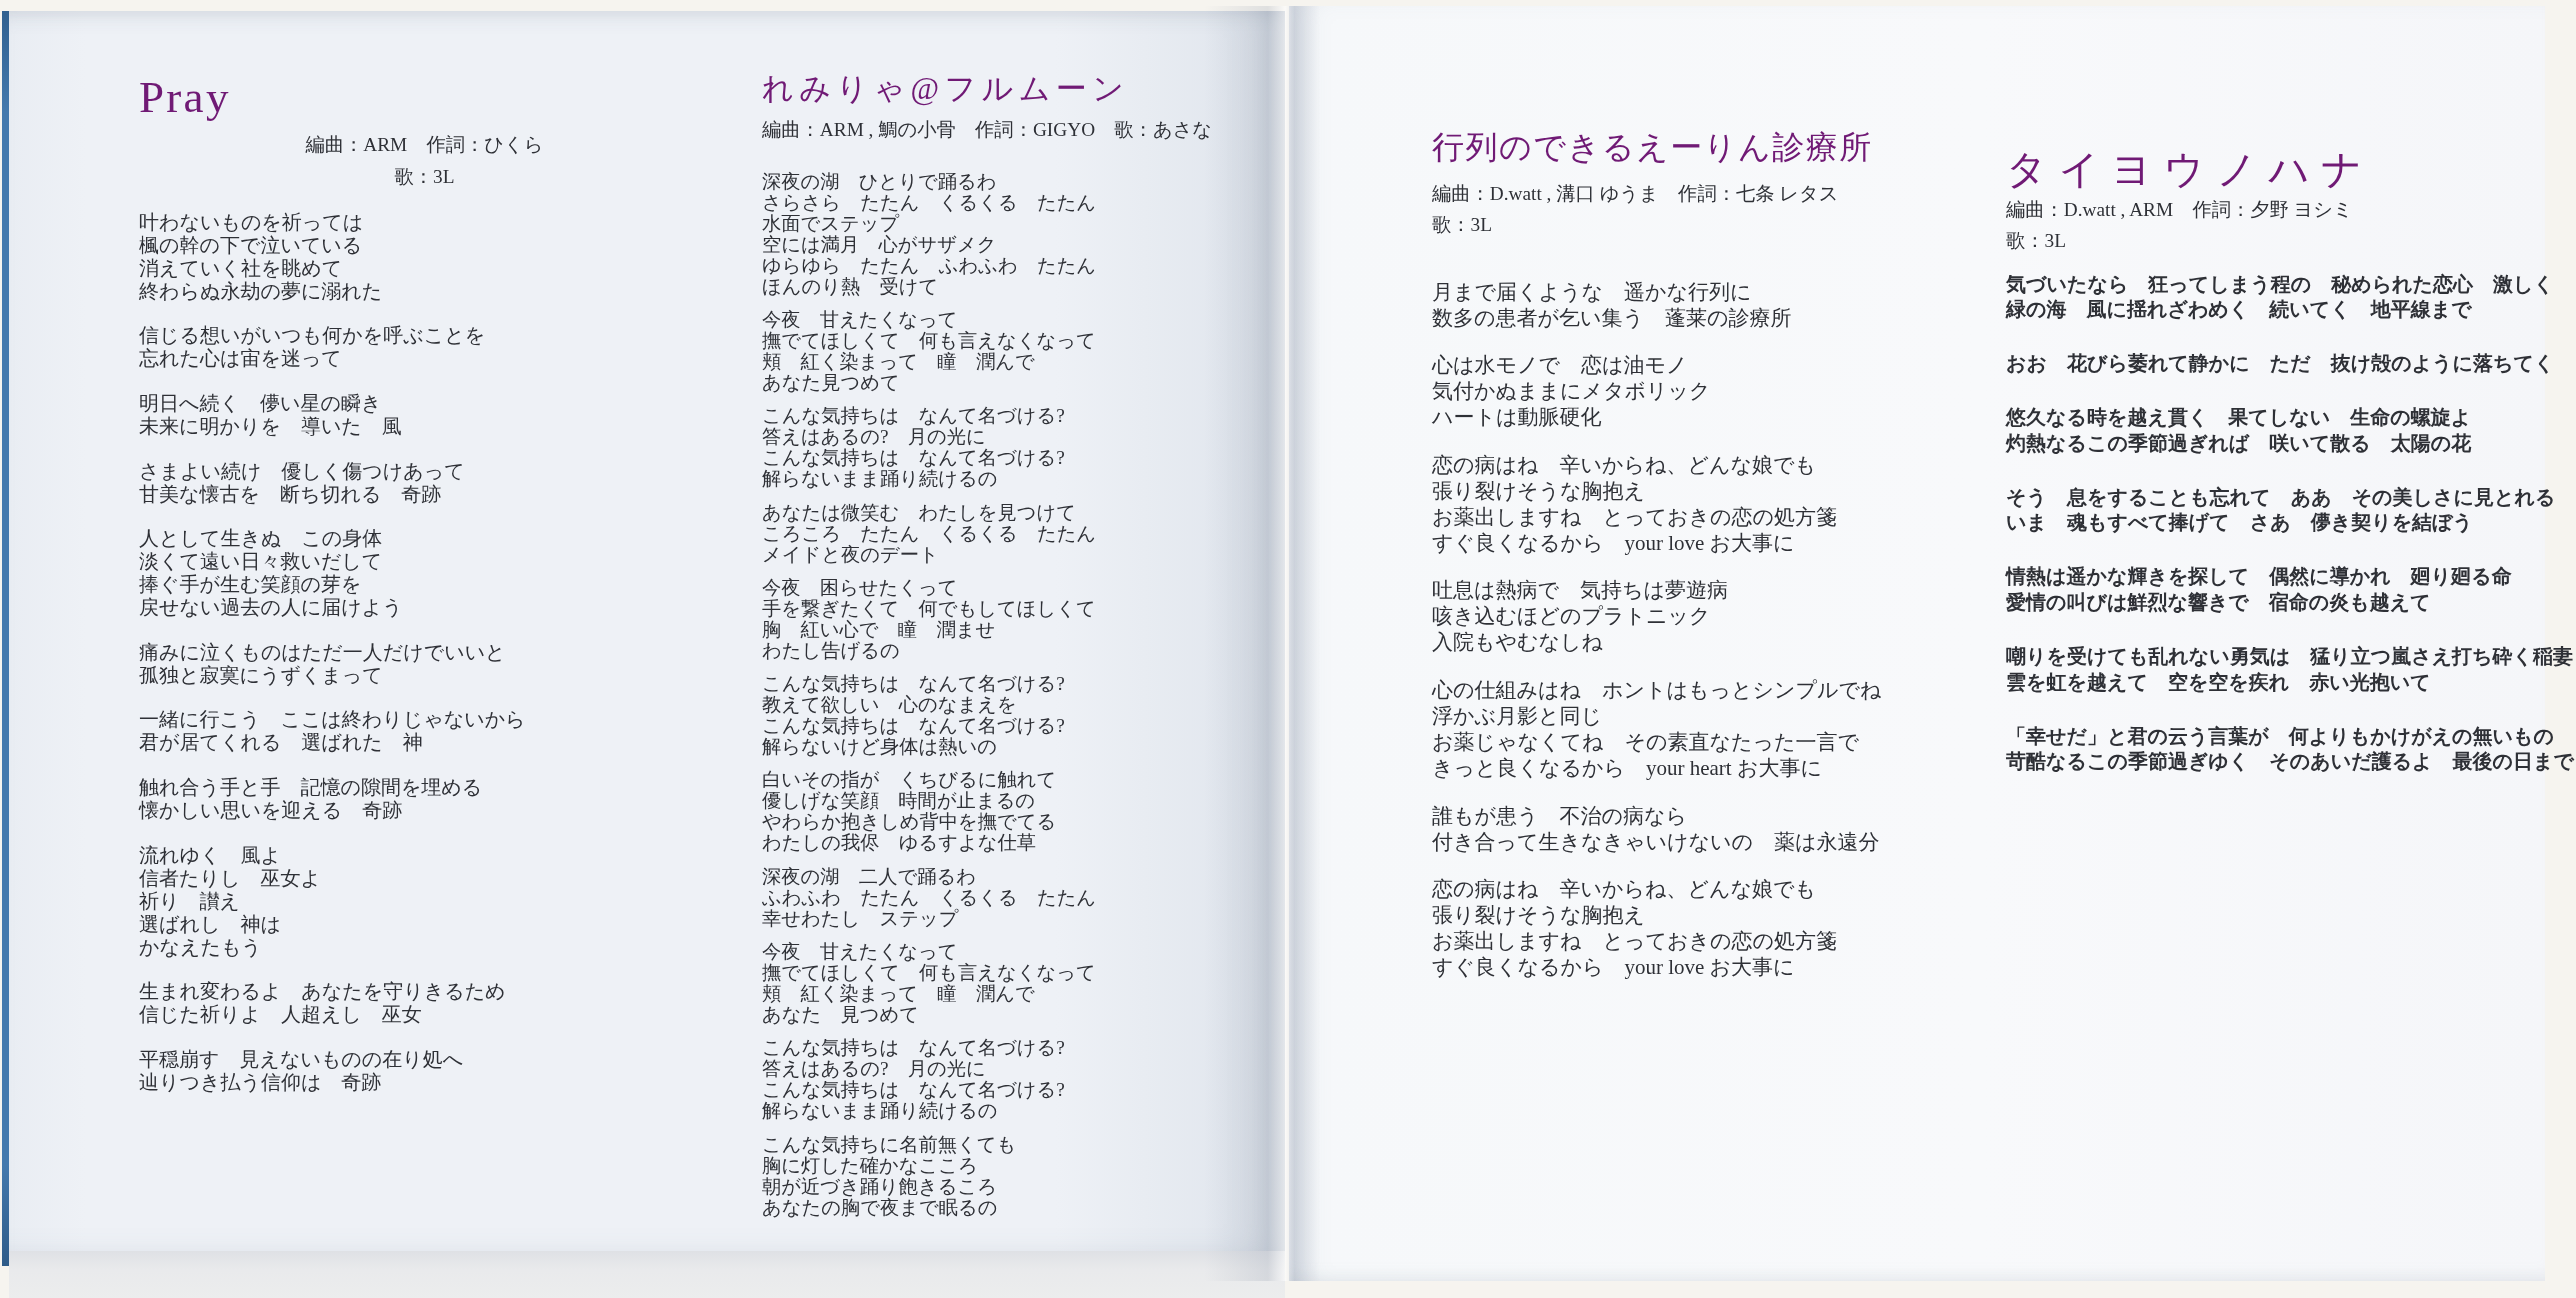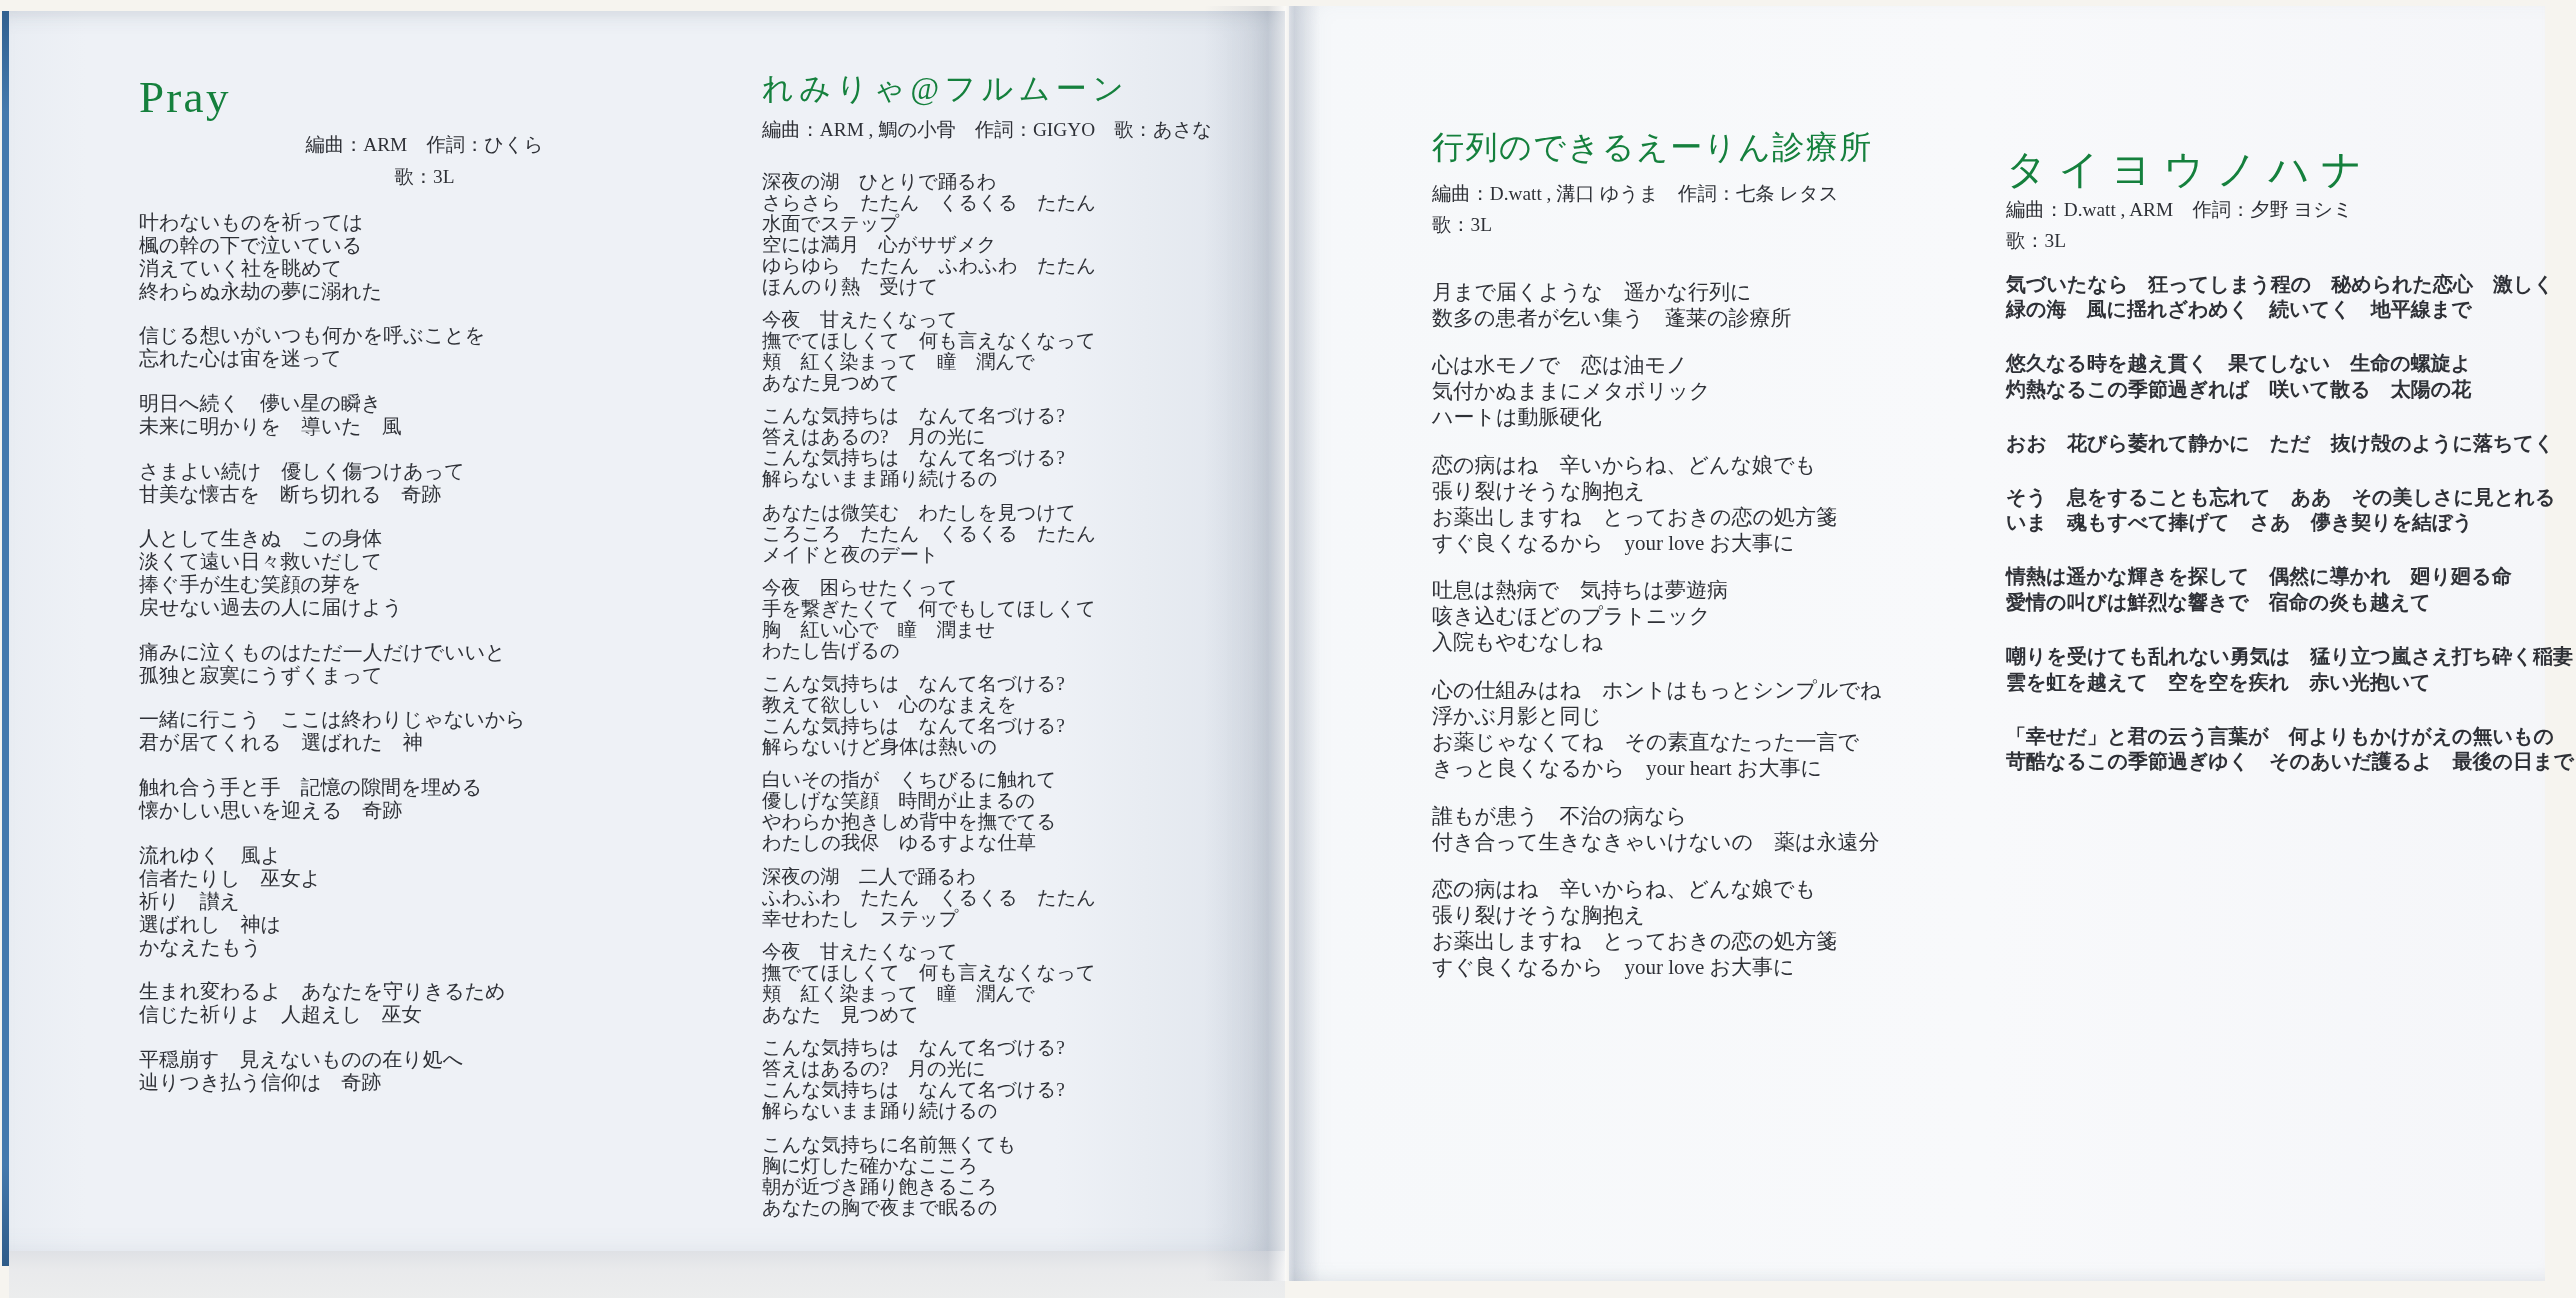--- a/index.html
+++ b/index.html
@@ -40,21 +40,21 @@
   .gutter-shadow {
     position: absolute; left: 1204px; top: 6.2px; width: 116px; height: 1275px;
     background: linear-gradient(90deg,
       rgba(120,132,152,0) 0%, rgba(118,130,152,0.18) 55%,
       rgba(255,255,255,0.55) 70%, rgba(120,132,152,0.12) 78%,
       rgba(120,132,152,0) 100%);
     pointer-events: none;
   }
 
   .song { position: absolute; color: #2e3036; }
-  .song .title { margin: 0; font-weight: 400; color: #15803d; white-space: pre; }
+  .song .title { margin: 0; font-weight: 400; color: #701a75; white-space: pre; }
   .song .credits { font-size: 19.3px; line-height: 32px; white-space: pre; }
   .song .credit-line { white-space: pre; }
   .song .verses .line { white-space: pre; }
 
   .song-1 { left: 139px;  top: 74px;  width: 571px; }
   .song-1 .title { font-size: 45px; line-height: 46px; letter-spacing: 2.3px; }
   .song-1 .credits { margin-top: 9.3px; text-align: center; }
   .song-1 .verses { margin-top: 18.5px; font-size: 20px; line-height: 23px; }
   .song-1 .verse { margin: 0 0 21.6px 0; font-family: Liberation Mono, monospace; }
 
@@ -262,27 +262,27 @@
 
   <section class="song song-4">
     <h2 class="title">タイヨウノハナ</h2>
     <div class="credits"><div class="credit-line">編曲：D.watt , ARM　作詞：夕野 ヨシミ</div><div class="credit-line">歌：3L</div></div>
     <div class="verses">
         <div class="verse">
           <div class="line">気づいたなら　狂ってしまう程の　秘められた恋心　激しく</div>
           <div class="line">緑の海　風に揺れざわめく　続いてく　地平線まで</div>
         </div>
         <div class="verse">
+          <div class="line">おお　花びら萎れて静かに　ただ　抜け殻のように落ちてく</div>
+        </div>
+        <div class="verse">
           <div class="line">悠久なる時を越え貫く　果てしない　生命の螺旋よ</div>
           <div class="line">灼熱なるこの季節過ぎれば　咲いて散る　太陽の花</div>
         </div>
         <div class="verse">
-          <div class="line">おお　花びら萎れて静かに　ただ　抜け殻のように落ちてく</div>
-        </div>
-        <div class="verse">
           <div class="line">そう　息をすることも忘れて　ああ　その美しさに見とれる</div>
           <div class="line">いま　魂もすべて捧げて　さあ　儚き契りを結ぼう</div>
         </div>
         <div class="verse">
           <div class="line">情熱は遥かな輝きを探して　偶然に導かれ　廻り廻る命</div>
           <div class="line">愛情の叫びは鮮烈な響きで　宿命の炎も越えて</div>
         </div>
         <div class="verse">
           <div class="line">嘲りを受けても乱れない勇気は　猛り立つ嵐さえ打ち砕く稲妻</div>
           <div class="line">雲を虹を越えて　空を空を疾れ　赤い光抱いて</div>

